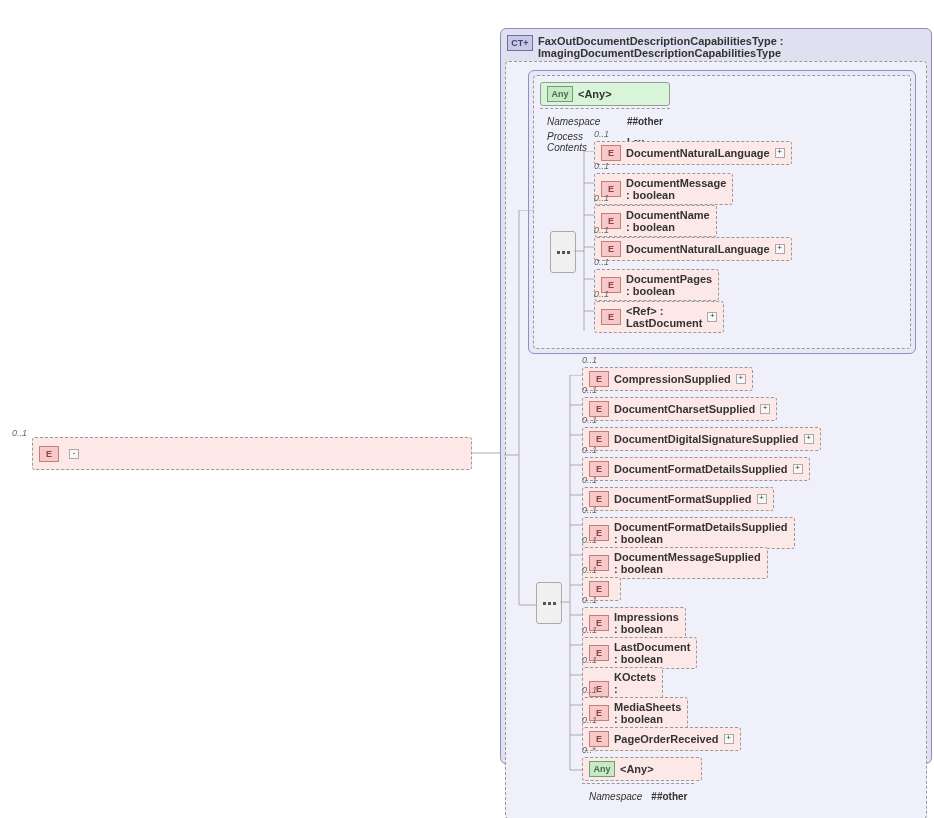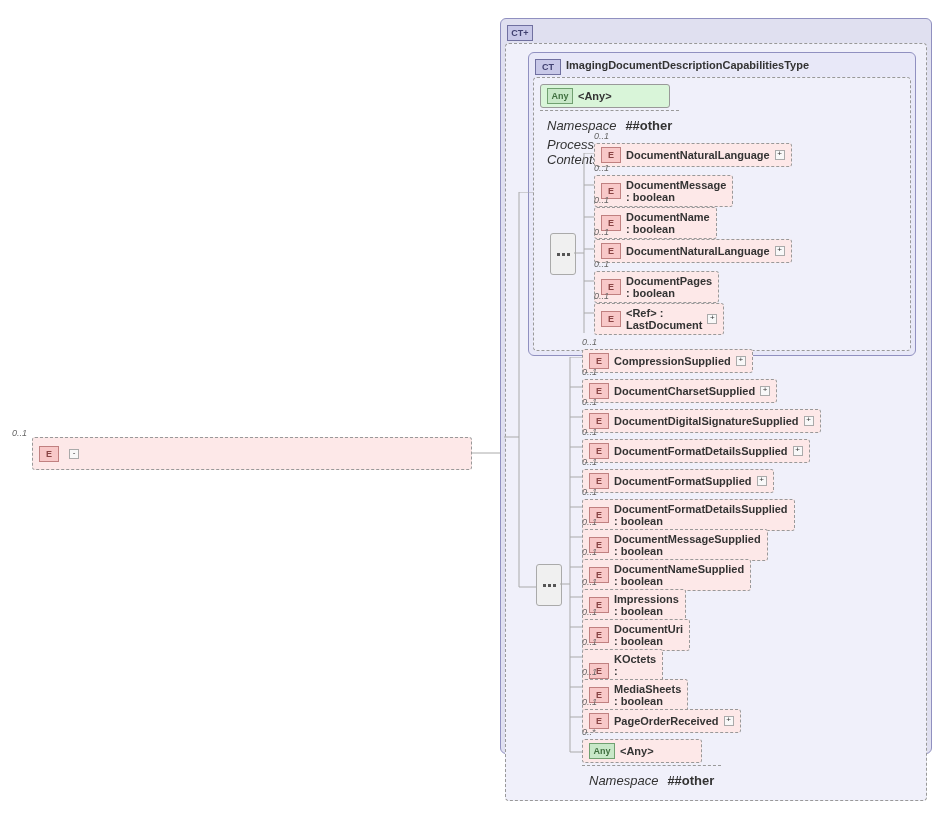--- a/index.html
+++ b/index.html
@@ -72,21 +72,21 @@
     padding: 2px;
     font-weight: bold;
   }
   .container-body {
     border: 1px dashed #999;
     border-radius: 4px;
     background: #f0f0fa;
     padding: 8px;
   }
   .any-props {
-    font-size: 13px;
+    font-size: 10px;
     padding: 4px;
     border-top: 1px dashed #999;
     margin-top: 2px;
   }
   .any-props td:first-child { font-style: italic; padding-right: 6px; }
   .expand-btn {
     width: 8px;
     height: 8px;
     border: 1px solid #aaa;
     background: #f8f8f8;
@@ -127,32 +127,29 @@
   <span class="card-line" style="position:absolute; left:2px; top:418px;">0..1</span>
   <div class="node-box dashed pink-bg" style="left:22px; top:427px; width:440px; height:33px;">
     <span class="xs-icon e-icon">E</span>
     <span class="expand-btn">-</span>
   </div>
 
   <svg style="position:absolute; left:462px; top:441px;" width="30" height="4">
       <line x1="0" y1="2" x2="30" y2="2" stroke="#aaa"></line>
     </svg>
 
-  <div class="container-box" style="left:490px; top:8px; width:432px; height:736px;">
+  <div class="container-box" style="left:490px; top:18px; width:432px; height:736px;">
     <div class="container-header">
       <span class="xs-icon ct-icon">CT+</span>
+      <span class="label-text"><span>FaxOutDocumentDescriptionCapabilitiesType</span> : <span>ImagingDocumentDescriptionCapabilitiesType</span></span>
     </div>
 
     <div class="container-body" style="position:relative; height:740px;">
 
       <div class="container-box" style="position:relative; left:14px; top:0px; width:388px; background:#e8e8f8;">
-        <div class="container-header">
-          <span class="xs-icon ct-icon">CT</span>
-          <span class="label-text">ImagingDocumentDescriptionCapabilitiesType</span>
-        </div>
         <div class="container-body" style="padding:6px; position:relative; height:260px;">
 
           <div style="width:130px;">
             <div class="node-box green-bg" style="position:relative;">
               <span class="xs-icon any-icon">Any</span>
               <span class="label-text">&lt;Any&gt;</span>
             </div>
             <table class="any-props">
               <tbody>
                   <tr>
@@ -297,35 +294,34 @@
             <span class="card-line" style="position: absolute; top: -12px;">0..1</span>
             <div class="node-box dashed pink-bg" style="position: relative;">
               <span class="xs-icon e-icon">E</span>
               <span class="label-text">DocumentMessageSupplied : boolean</span>
             </div>
           </div>
           <div style="position: absolute; top: 210px; left: 0px;">
             <span class="card-line" style="position: absolute; top: -12px;">0..1</span>
             <div class="node-box dashed pink-bg" style="position: relative;">
               <span class="xs-icon e-icon">E</span>
-              <span class="label-text">DocumentNameSupplied : boolean</span>
             </div>
           </div>
           <div style="position: absolute; top: 240px; left: 0px;">
             <span class="card-line" style="position: absolute; top: -12px;">0..1</span>
             <div class="node-box dashed pink-bg" style="position: relative;">
               <span class="xs-icon e-icon">E</span>
               <span class="label-text">Impressions : boolean</span>
             </div>
           </div>
           <div style="position: absolute; top: 270px; left: 0px;">
             <span class="card-line" style="position: absolute; top: -12px;">0..1</span>
             <div class="node-box dashed pink-bg" style="position: relative;">
               <span class="xs-icon e-icon">E</span>
-              <span class="label-text">DocumentUri : boolean</span>
+              <span class="label-text">LastDocument : boolean</span>
             </div>
           </div>
           <div style="position: absolute; top: 300px; left: 0px;">
             <span class="card-line" style="position: absolute; top: -12px;">0..1</span>
             <div class="node-box dashed pink-bg" style="position: relative;">
               <span class="xs-icon e-icon">E</span>
               <span class="label-text">KOctets  : boolean</span>
             </div>
           </div>
           <div style="position: absolute; top: 330px; left: 0px;">

